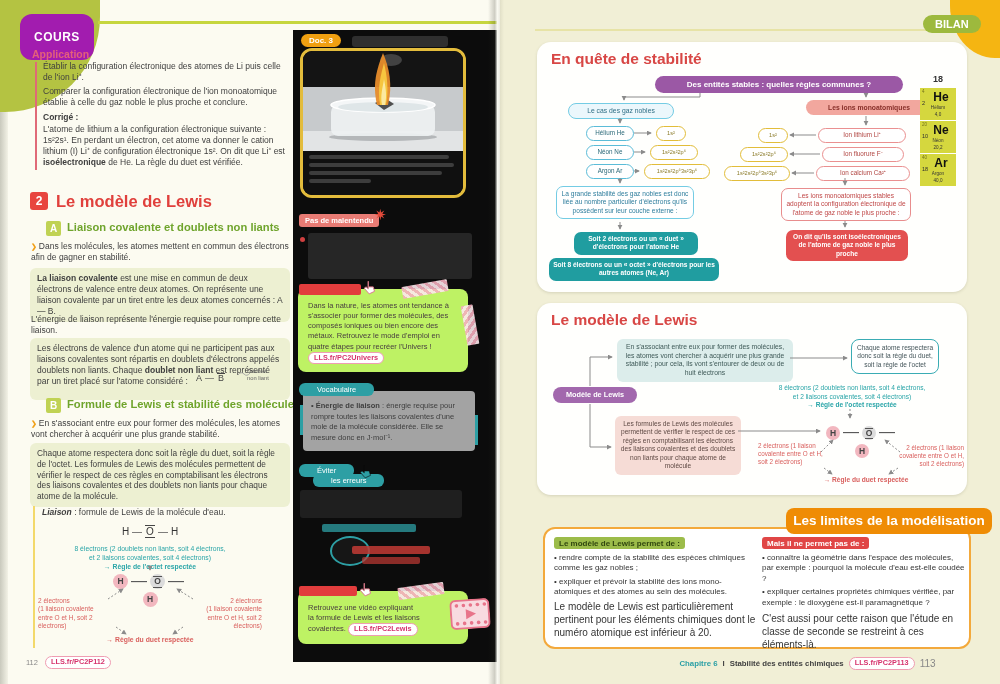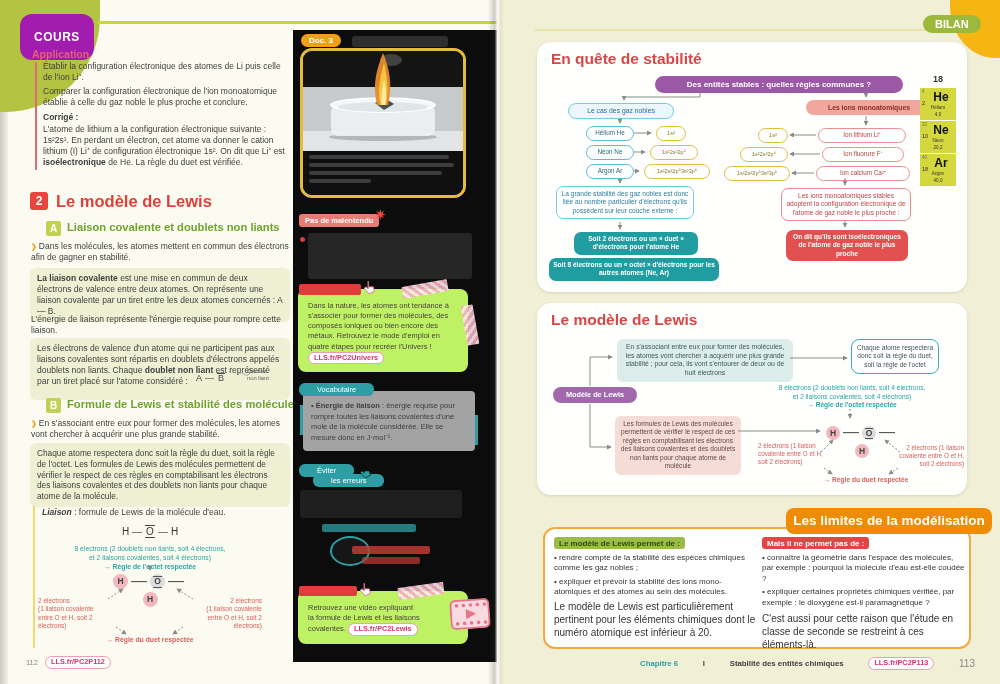--- a/index.html
+++ b/index.html
@@ -285,21 +285,21 @@
   <div class="bullet">expliquer et prévoir la stabilité des ions mono-atomiques et des atomes au sein des molécules.</div>
 </div>
 <div class="abs note8" style="left:554px;top:600px;width:202px">Le modèle de Lewis est particulièrement pertinent pour les éléments chimiques dont le numéro atomique est inférieur à 20.</div>
 <span class="abs badge-red" style="left:762px;top:537px">Mais il ne permet pas de :</span>
 <div class="abs" style="left:762px;top:553px;width:204px">
   <div class="bullet">connaître la géométrie dans l'espace des molécules, par exemple : pourquoi la molécule d'eau est-elle coudée ?</div>
   <div class="bullet">expliquer certaines propriétés chimiques vérifiée, par exemple : le dioxygène est-il paramagnétique ?</div>
 </div>
 <div class="abs note8" style="left:762px;top:612px;width:204px">C'est aussi pour cette raison que l'étude en classe de seconde se restreint à ces éléments-là.</div>
 
-<div class="abs" style="left:640px;top:657px;width:335px;display:flex;justify-content:space-between;align-items:center;gap:5px">
+<div class="abs" style="left:640px;top:657px;width:335px;display:flex;justify-content:center;align-items:center;gap:5px">
   <span class="b" style="font-size:7.8px;color:#2a9fa5">Chapitre 6</span>
   <span class="b" style="font-size:7.8px;color:#444">I</span>
   <span class="b" style="font-size:7.8px;color:#3f3f3f">Stabilité des entités chimiques</span>
   <span class="pill-link">LLS.fr/PC2P113</span>
   <span style="font-size:10px;color:#888">113</span>
 </div>
 
 <svg class="abs" width="1000" height="684" style="left:0;top:0;z-index:6;pointer-events:none">
   <defs>
     <marker id="ah" markerWidth="6" markerHeight="6" refX="4.2" refY="2.5" orient="auto">

